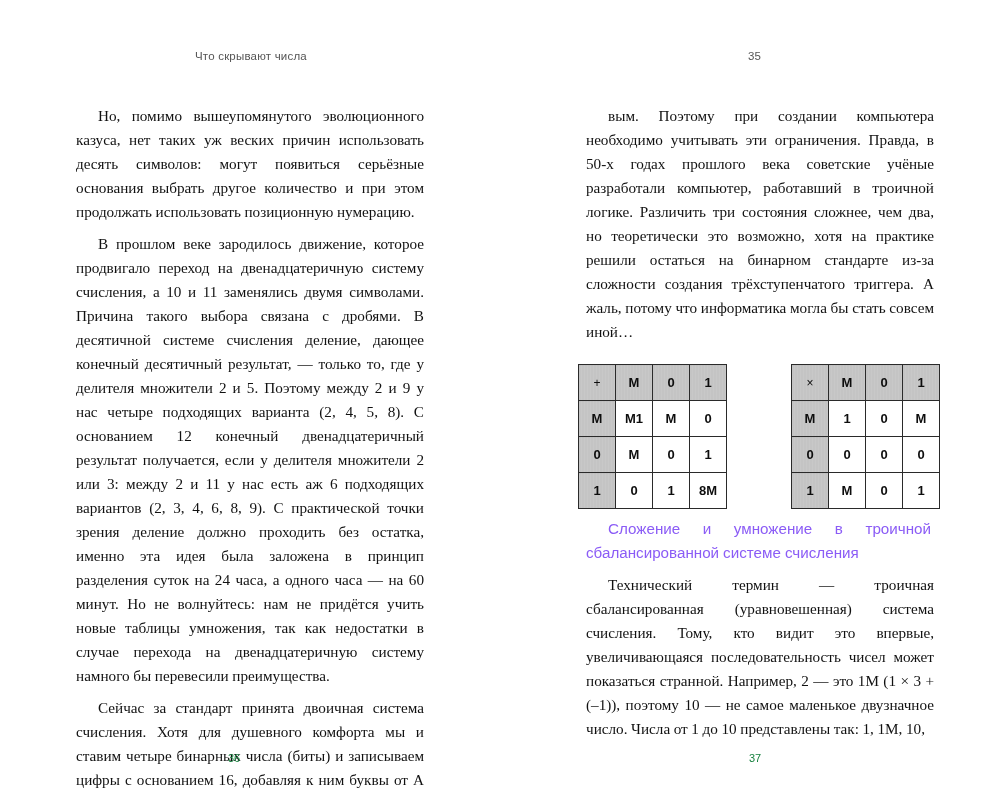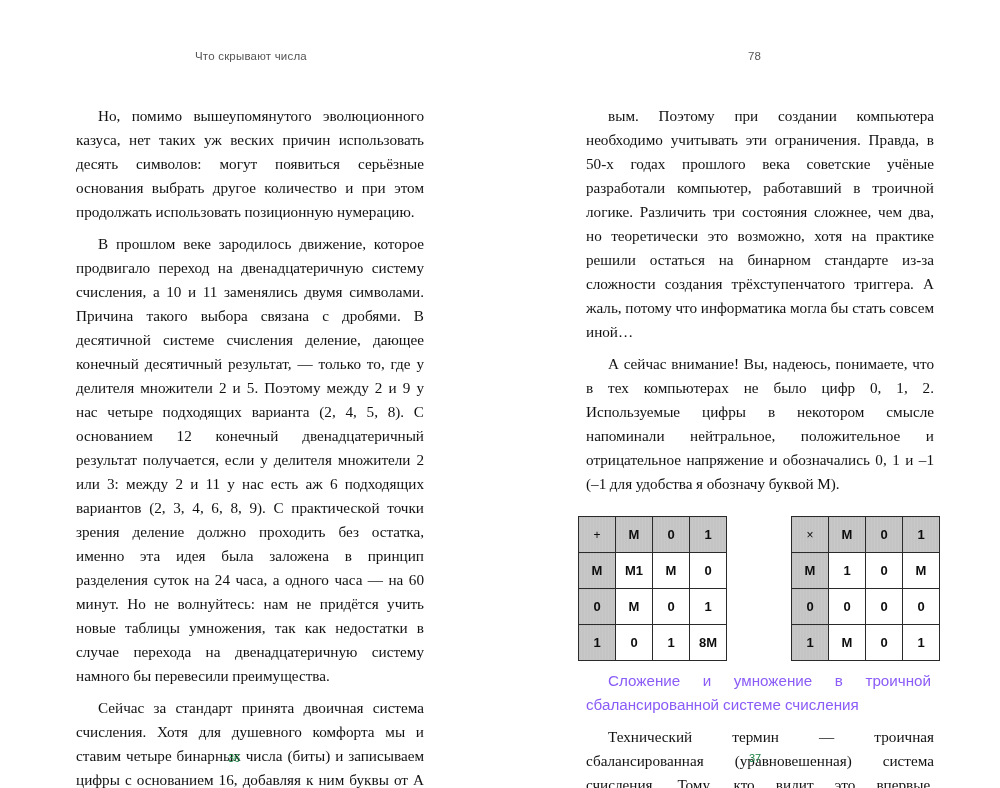--- a/index.html
+++ b/index.html
@@ -142,25 +142,24 @@
       <p>Но, помимо вышеупомянутого эволюционного казуса, нет таких уж веских причин использовать десять символов: могут появиться серьёзные основания выбрать другое количество и при этом продолжать использовать позиционную нумерацию.</p>
       <p>В прошлом веке зародилось движение, которое продвигало переход на двенадцатеричную систему счисления, а 10 и 11 заменялись двумя символами. Причина такого выбора связана с дробями. В десятичной системе счисления деление, дающее конечный десятичный результат, — только то, где у делителя множители 2 и 5. Поэтому между 2 и 9 у нас четыре подходящих варианта (2, 4, 5, 8). С основанием 12 конечный двенадцатеричный результат получается, если у делителя множители 2 или 3: между 2 и 11 у нас есть аж 6 подходящих вариантов (2, 3, 4, 6, 8, 9). С практической точки зрения деление должно проходить без остатка, именно эта идея была заложена в принцип разделения суток на 24 часа, а одного часа — на 60 минут. Но не волнуйтесь: нам не придётся учить новые таблицы умножения, так как недостатки в случае перехода на двенадцатеричную систему намного бы перевесили преимущества.</p>
       <p>Сейчас за стандарт принята двоичная система счисления. Хотя для душевного комфорта мы и ставим четыре бинарных числа (биты) и записываем цифры с основанием 16, добавляя к ним буквы от A до F, компьютеру достаточно 0 и 1, потому что легко отличать два физических состояния и задавать разные значения для каждого из двух. Живя в цифровую эпоху, мы часто забываем, что наше окружение, пока человек не перейдёт в квантовый мир, по существу, является аналого-</p>
     </div>
 
     <div class="folio folio-left">36</div>
   </div>
 
   <div class="page page-right">
 
-    <div class="running-head running-head-right">78</div>
+    <div class="running-head running-head-right">35</div>
 
     <div class="column column-right">
       <p>вым. Поэтому при создании компьютера необходимо учитывать эти ограничения. Правда, в 50-х годах прошлого века советские учёные разработали компьютер, работавший в троичной логике. Различить три состояния сложнее, чем два, но теоретически это возможно, хотя на практике решили остаться на бинарном стандарте из-за сложности создания трёхступенчатого триггера. А жаль, потому что информатика могла бы стать совсем иной…</p>
-      <p>А сейчас внимание! Вы, надеюсь, понимаете, что в тех компьютерах не было цифр 0, 1, 2. Используемые цифры в некотором смысле напоминали нейтральное, положительное и отрицательное напряжение и обозначались 0, 1 и –1 (–1 для удобства я обозначу буквой М).</p>
 
       <div class="figure">
         <div class="tables-row">
 
           <table class="truth">
             <tbody>
               <tr>
                 <td class="hd op">+</td>
                 <td class="hd">M</td>
                 <td class="hd">0</td>

